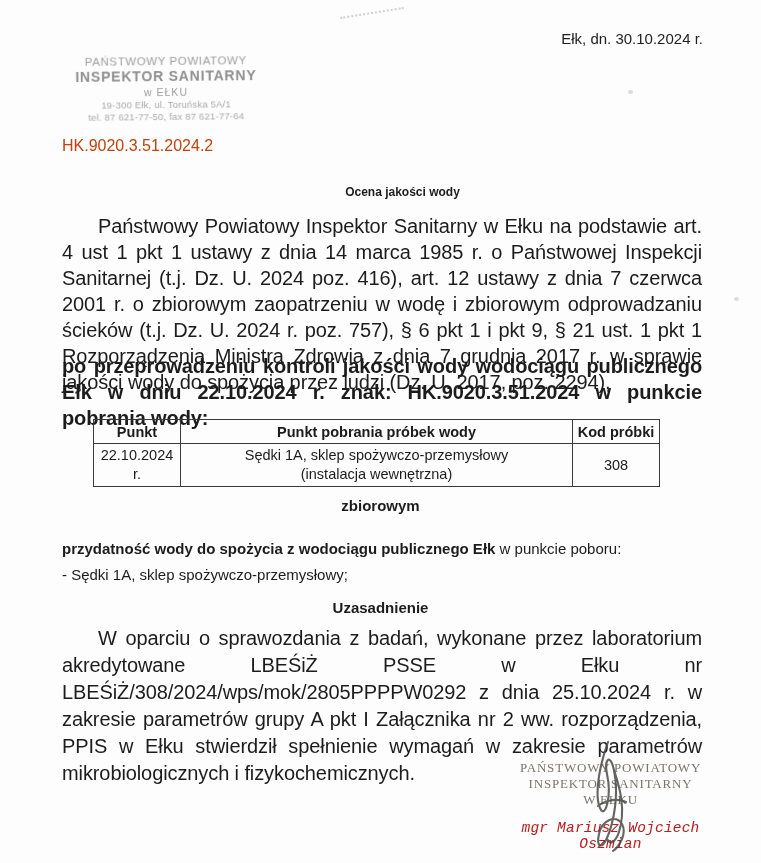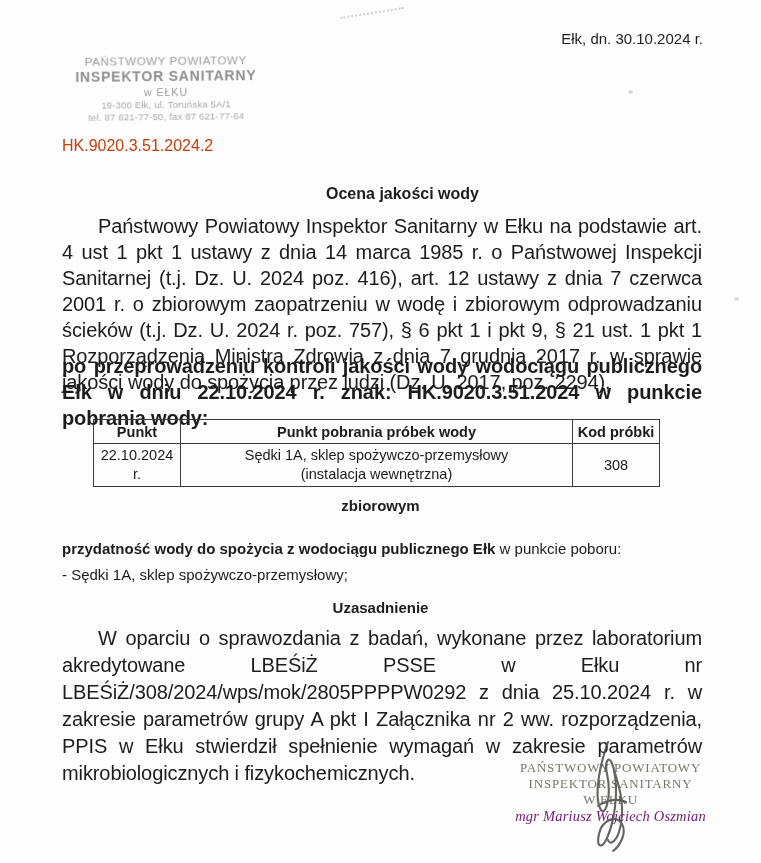--- a/index.html
+++ b/index.html
@@ -38,21 +38,21 @@
   .reference {
     left: 62px; top: 137px;
     font-size: 16px;
     color: #c2410c;
   }
 
   .doc-title {
     left: 0; top: 185px; width: 100%;
     text-align: center;
     font-weight: bold;
-    font-size: 16px;
+    font-size: 12px;
     padding-left: 44px;
   }
 
   .para {
     left: 62px; width: 640px;
     font-size: 20px;
     line-height: 26px;
     text-align: justify;
     letter-spacing: -0.1px;
   }
@@ -100,25 +100,26 @@
     font-family: "Liberation Serif", serif;
     color: #7b766d;
     filter: blur(0.25px);
   }
   .signature-stamp .line {
     font-size: 13px;
     letter-spacing: 0.8px;
     line-height: 16px;
   }
   .signature-stamp .signer {
-    margin-top: 0;
+    margin-top: 12px;
     font-style: italic;
     font-size: 14.5px;
-    color: #701a75;
+    color: #b91c1c;
     letter-spacing: 0.2px;
+    font-family: Liberation Mono, monospace;
   }
 
   .signature-svg { left: 570px; top: 736px; }
 
   .speck { border-radius: 50%; background: rgba(60,60,60,0.18); }
   .smudge-top {
     left: 340px; top: 12px; width: 64px; height: 0;
     border-top: 2px dotted rgba(90,90,90,0.28);
     transform: rotate(-9deg);
     filter: blur(0.5px);

